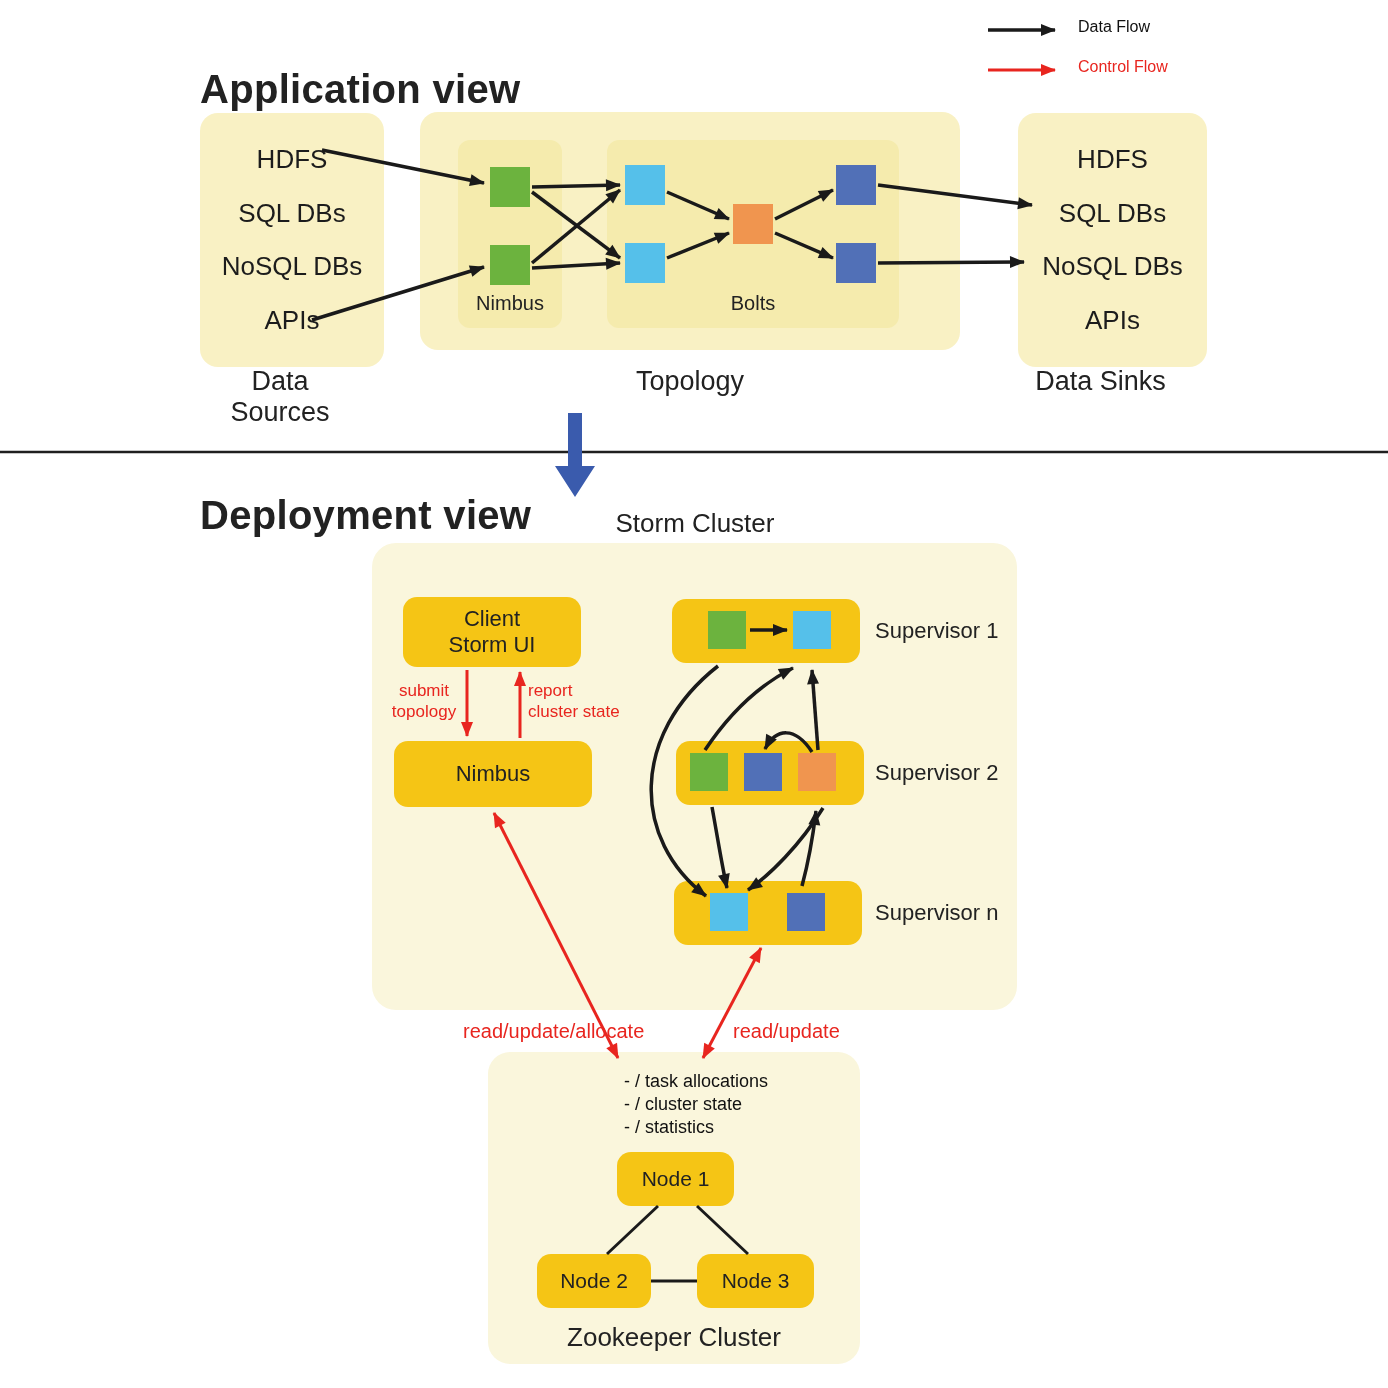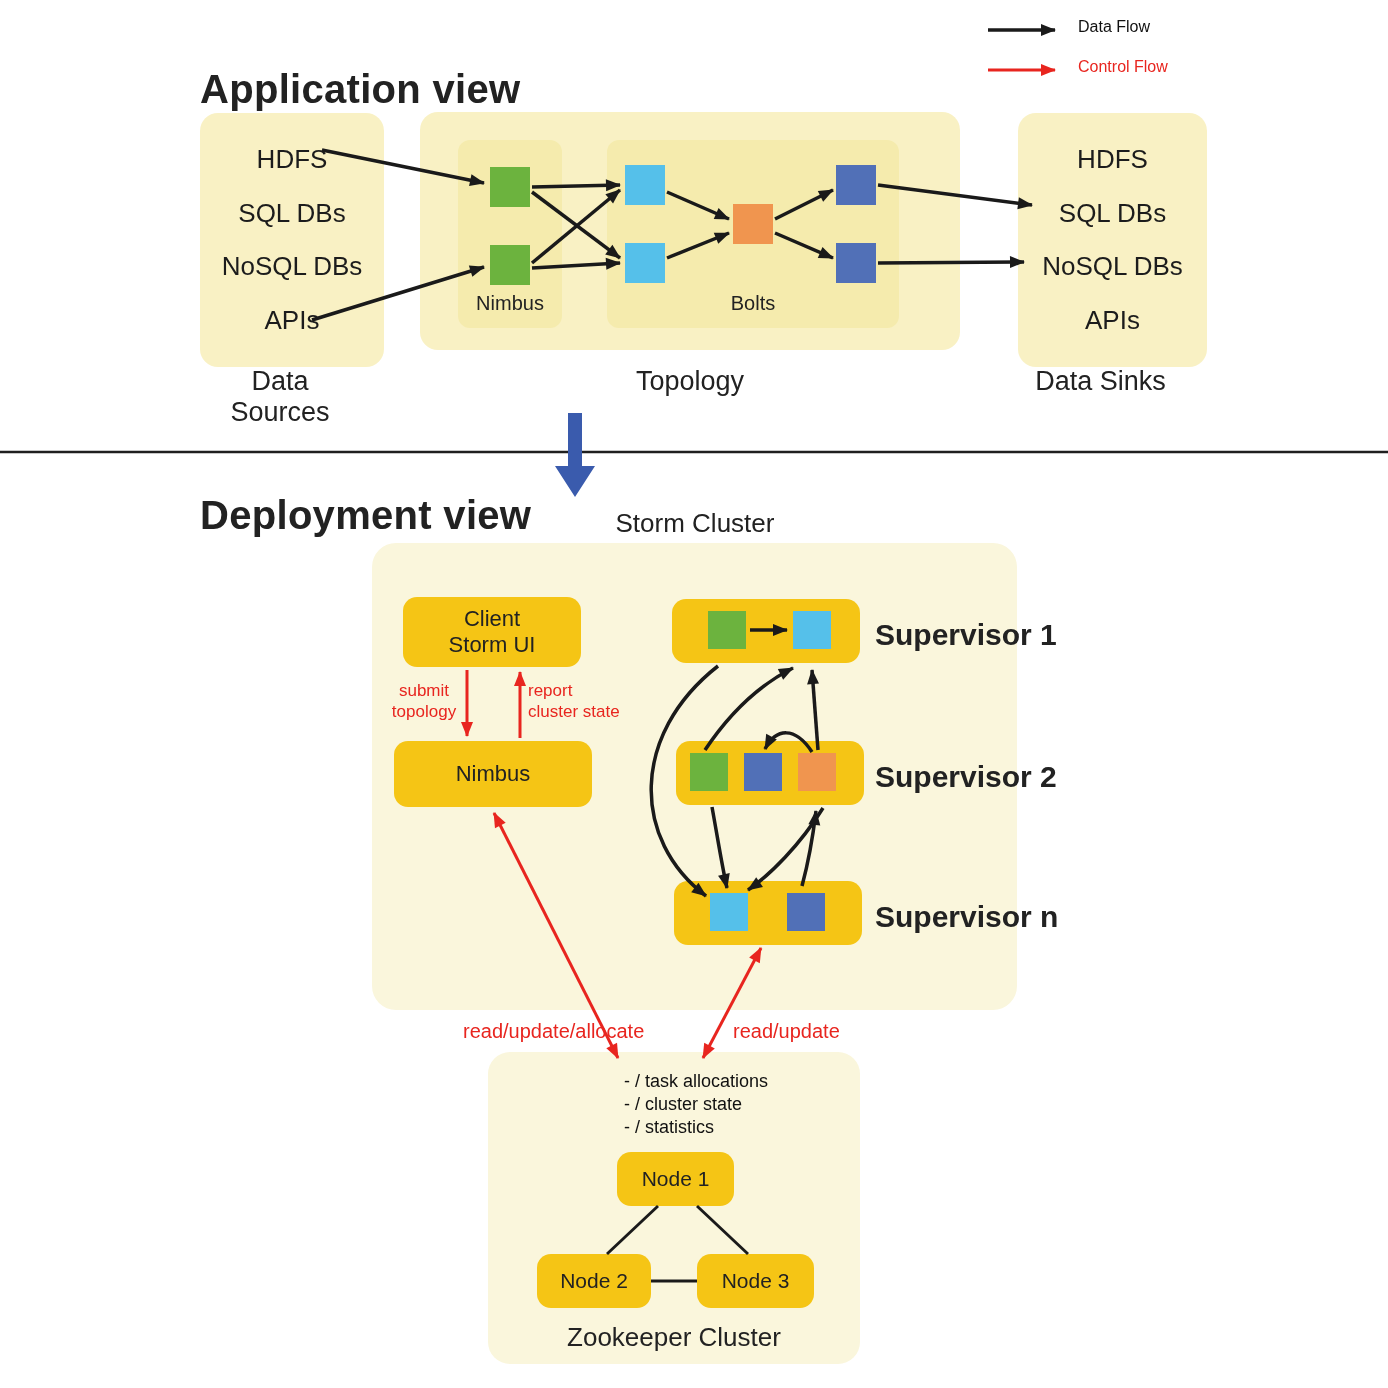--- a/index.html
+++ b/index.html
@@ -24,21 +24,21 @@
   .lblue  { background:var(--bolt-light-blue,#55C0EA); }
   .orange { background:var(--bolt-orange,#F0954F); }
   .dblue  { background:var(--bolt-dark-blue,#5170B7); }
 
   .list-panel { display:flex; flex-direction:column; justify-content:space-evenly; align-items:center; padding:8px 12px; }
   .list-panel .item { font-size:26px; font-weight:500; color:#1c1c1c; }
 
   .lbl { position:absolute; font-size:27px; font-weight:500; color:#222; z-index:4; }
   .sublbl { position:absolute; font-size:20px; font-weight:500; color:#222; text-align:center; z-index:4; }
   .cluster-lbl { position:absolute; font-size:26px; font-weight:500; color:#222; text-align:center; z-index:4; }
-  .sup-lbl { position:absolute; font-size:30px; font-weight:700; color:#222; z-index:4; }
+  .sup-lbl { position:absolute; font-size:22px; font-weight:400; color:#222; z-index:4; }
 
   .red-lbl { position:absolute; font-size:17px; font-weight:500; line-height:21px;
              color:var(--control-flow-red,#E8251F); text-align:center; z-index:4; }
   .red-link-lbl { position:absolute; font-size:20px; font-weight:500;
                   color:var(--control-flow-red,#E8251F); z-index:4; }
 
   .legend-text { position:absolute; font-size:16px; font-weight:500; color:#111; z-index:4; }
   .legend-text.red { color:var(--control-flow-red,#E8251F); }
 
   .zk-paths { position:absolute; z-index:4; font-size:18px; font-weight:500; line-height:23px; color:#111; }

